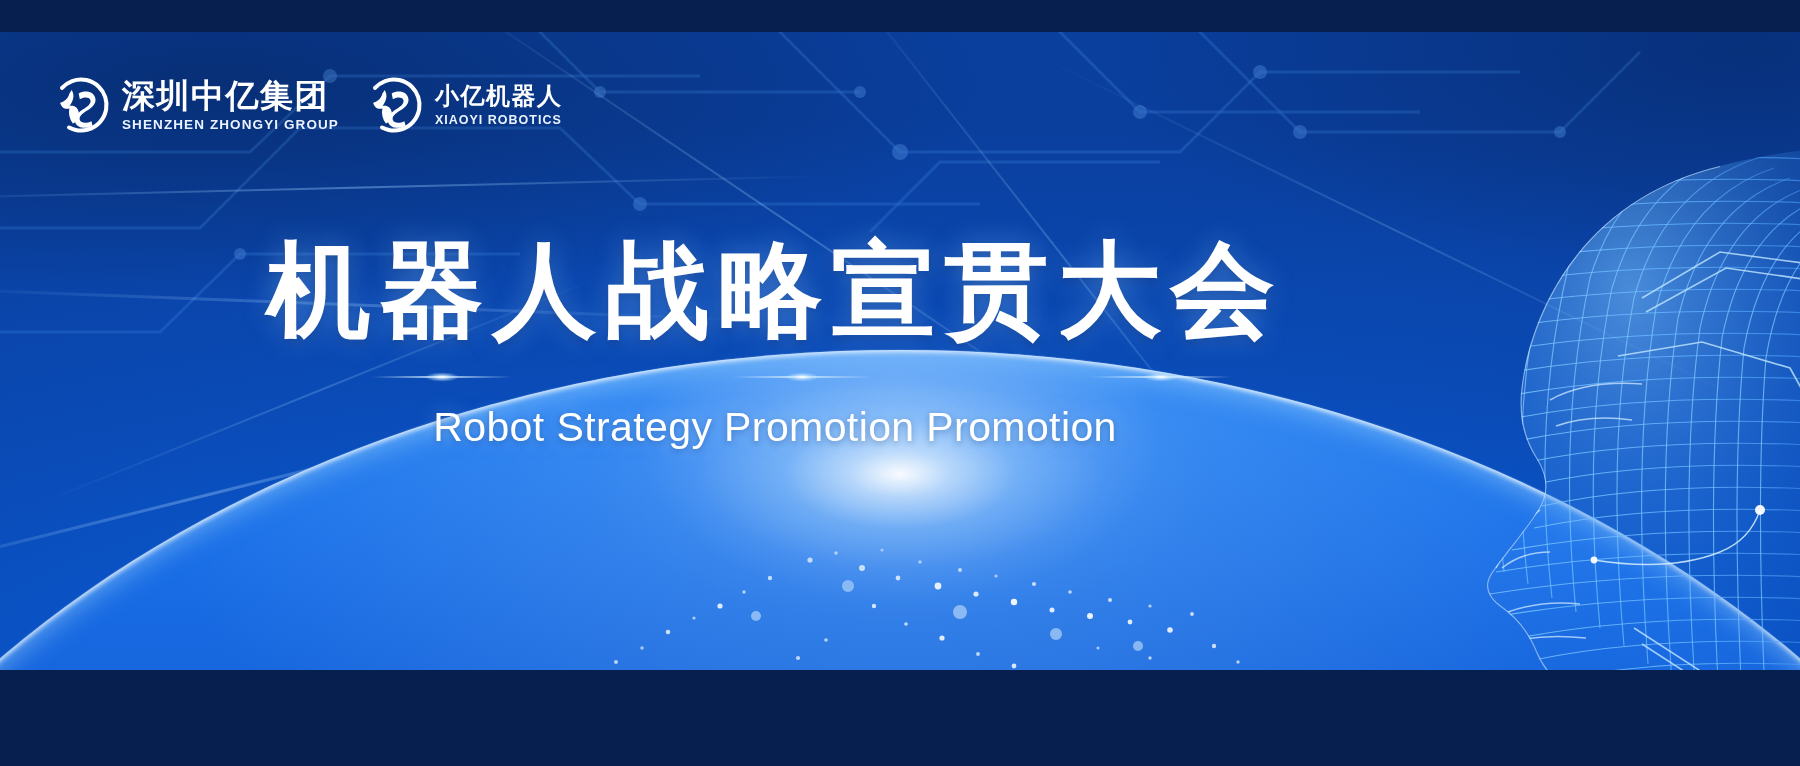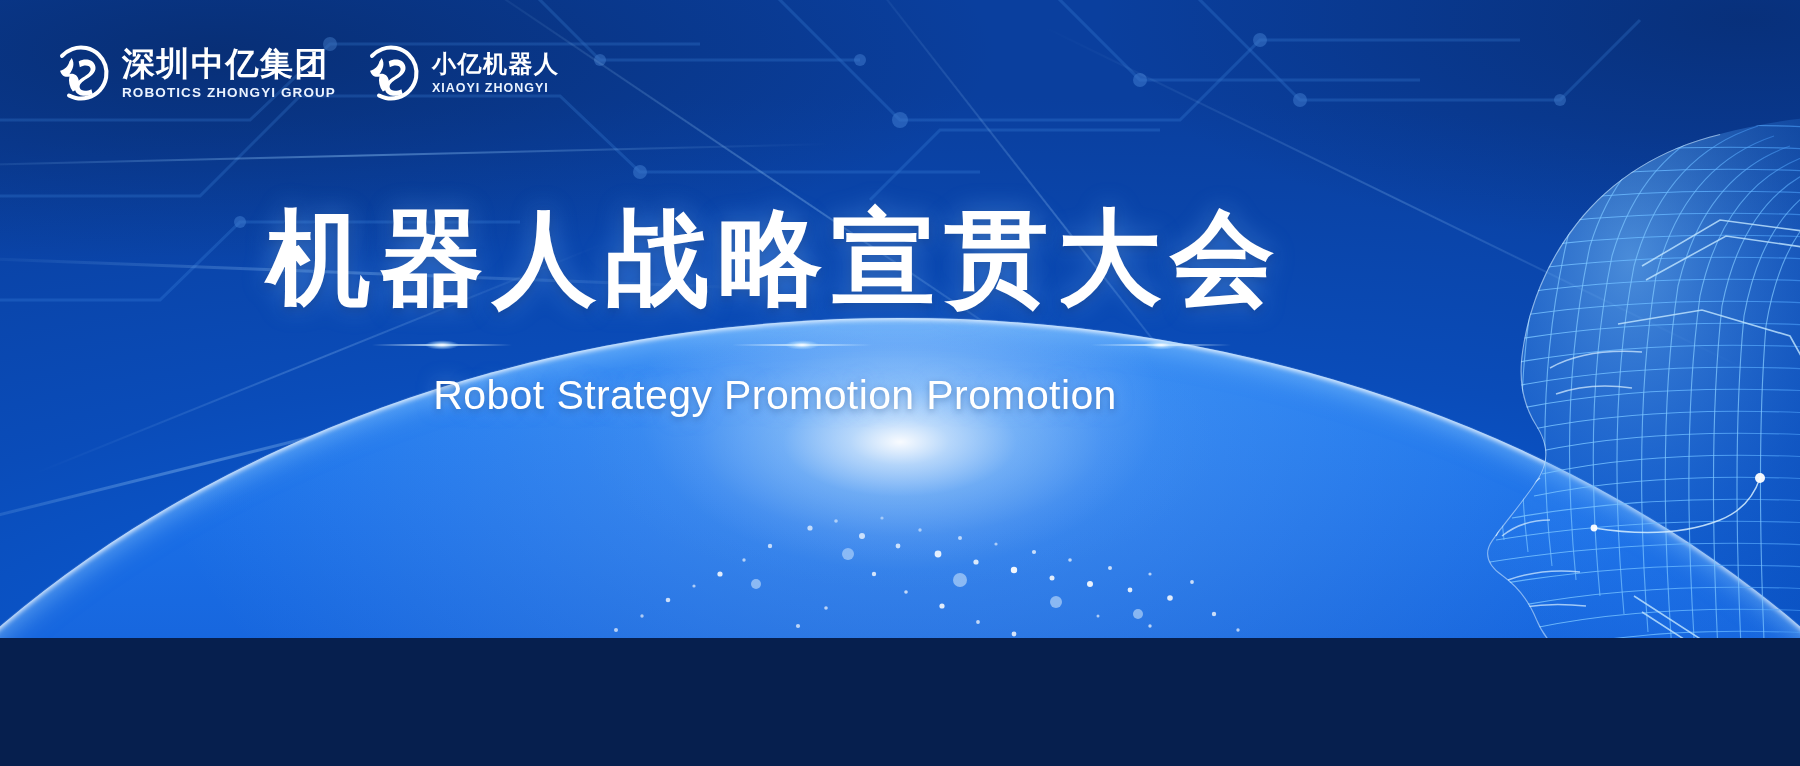--- a/index.html
+++ b/index.html
@@ -6,20 +6,21 @@
   html,body{margin:0;padding:0;background:#061f4e;}
   *{box-sizing:border-box;}
   .stage{
     position:relative;
     width:1800px;height:638px;
     overflow:hidden;
     font-family:"Liberation Sans","DejaVu Sans",sans-serif;
     background:
       radial-gradient(120% 90% at 50% 105%, #1d7ef5 0%, #1367e0 16%, #0a56cb 34%, #0a4cb9 55%, #0a3f9e 100%),
       linear-gradient(180deg,#0b46a8 0%,#0a52c4 45%,#0b57cc 100%);
+    margin-top: 32px;
   }
 
   
   .bg-vignette{
     position:absolute;inset:0;
     background:
       radial-gradient(70% 55% at 12% 8%, rgba(6,34,86,.55) 0%, rgba(6,34,86,0) 62%),
       radial-gradient(60% 60% at 97% 3%, rgba(5,30,80,.45) 0%, rgba(5,30,80,0) 60%);
     pointer-events:none;
   }
@@ -348,36 +349,36 @@
       <svg class="logo-mark" viewBox="0 0 100 100">
         <path d="M50 6 A44 44 0 1 1 49.9 6 Z" fill="none" stroke="#ffffff" stroke-width="7" stroke-linecap="round" stroke-dasharray="196 80" transform="rotate(-48 50 50)"></path>
         <path d="M34 24 C40 34 36 44 30 52 C38 50 44 54 46 62 C48 70 44 78 36 82
                  C30 74 28 64 30 56 C22 58 16 54 14 46 C22 44 28 38 30 30 Z" fill="#ffffff"></path>
         <path d="M46 30 C56 24 70 26 74 36 C78 46 70 54 60 60 C52 65 46 70 48 76
                  C50 82 60 82 68 78 L70 86 C58 92 44 90 40 80 C36 70 46 62 56 56
                  C64 51 68 46 66 41 C64 36 55 36 48 40 Z" fill="#ffffff"></path>
       </svg>
       <div class="logo-text">
         <div class="logo-cn">深圳中亿集团</div>
-        <div class="logo-en">ROBOTICS ZHONGYI GROUP</div>
+        <div class="logo-en">SHENZHEN ZHONGYI GROUP</div>
       </div>
     </div>
 
     <div class="logo logo-2">
       <svg class="logo-mark" viewBox="0 0 100 100">
         <path d="M50 6 A44 44 0 1 1 49.9 6 Z" fill="none" stroke="#ffffff" stroke-width="7" stroke-linecap="round" stroke-dasharray="196 80" transform="rotate(-48 50 50)"></path>
         <path d="M34 24 C40 34 36 44 30 52 C38 50 44 54 46 62 C48 70 44 78 36 82
                  C30 74 28 64 30 56 C22 58 16 54 14 46 C22 44 28 38 30 30 Z" fill="#ffffff"></path>
         <path d="M46 30 C56 24 70 26 74 36 C78 46 70 54 60 60 C52 65 46 70 48 76
                  C50 82 60 82 68 78 L70 86 C58 92 44 90 40 80 C36 70 46 62 56 56
                  C64 51 68 46 66 41 C64 36 55 36 48 40 Z" fill="#ffffff"></path>
       </svg>
       <div class="logo-text">
         <div class="logo-cn">小亿机器人</div>
-        <div class="logo-en">XIAOYI ZHONGYI</div>
+        <div class="logo-en">XIAOYI ROBOTICS</div>
       </div>
     </div>
 
   </div>
 
   <div class="headline">
     <div class="title-cn">机器人战略宣贯大会</div>
     <div class="accent-row">
       <div class="acc acc-a"></div>
       <div class="acc acc-b"></div>

